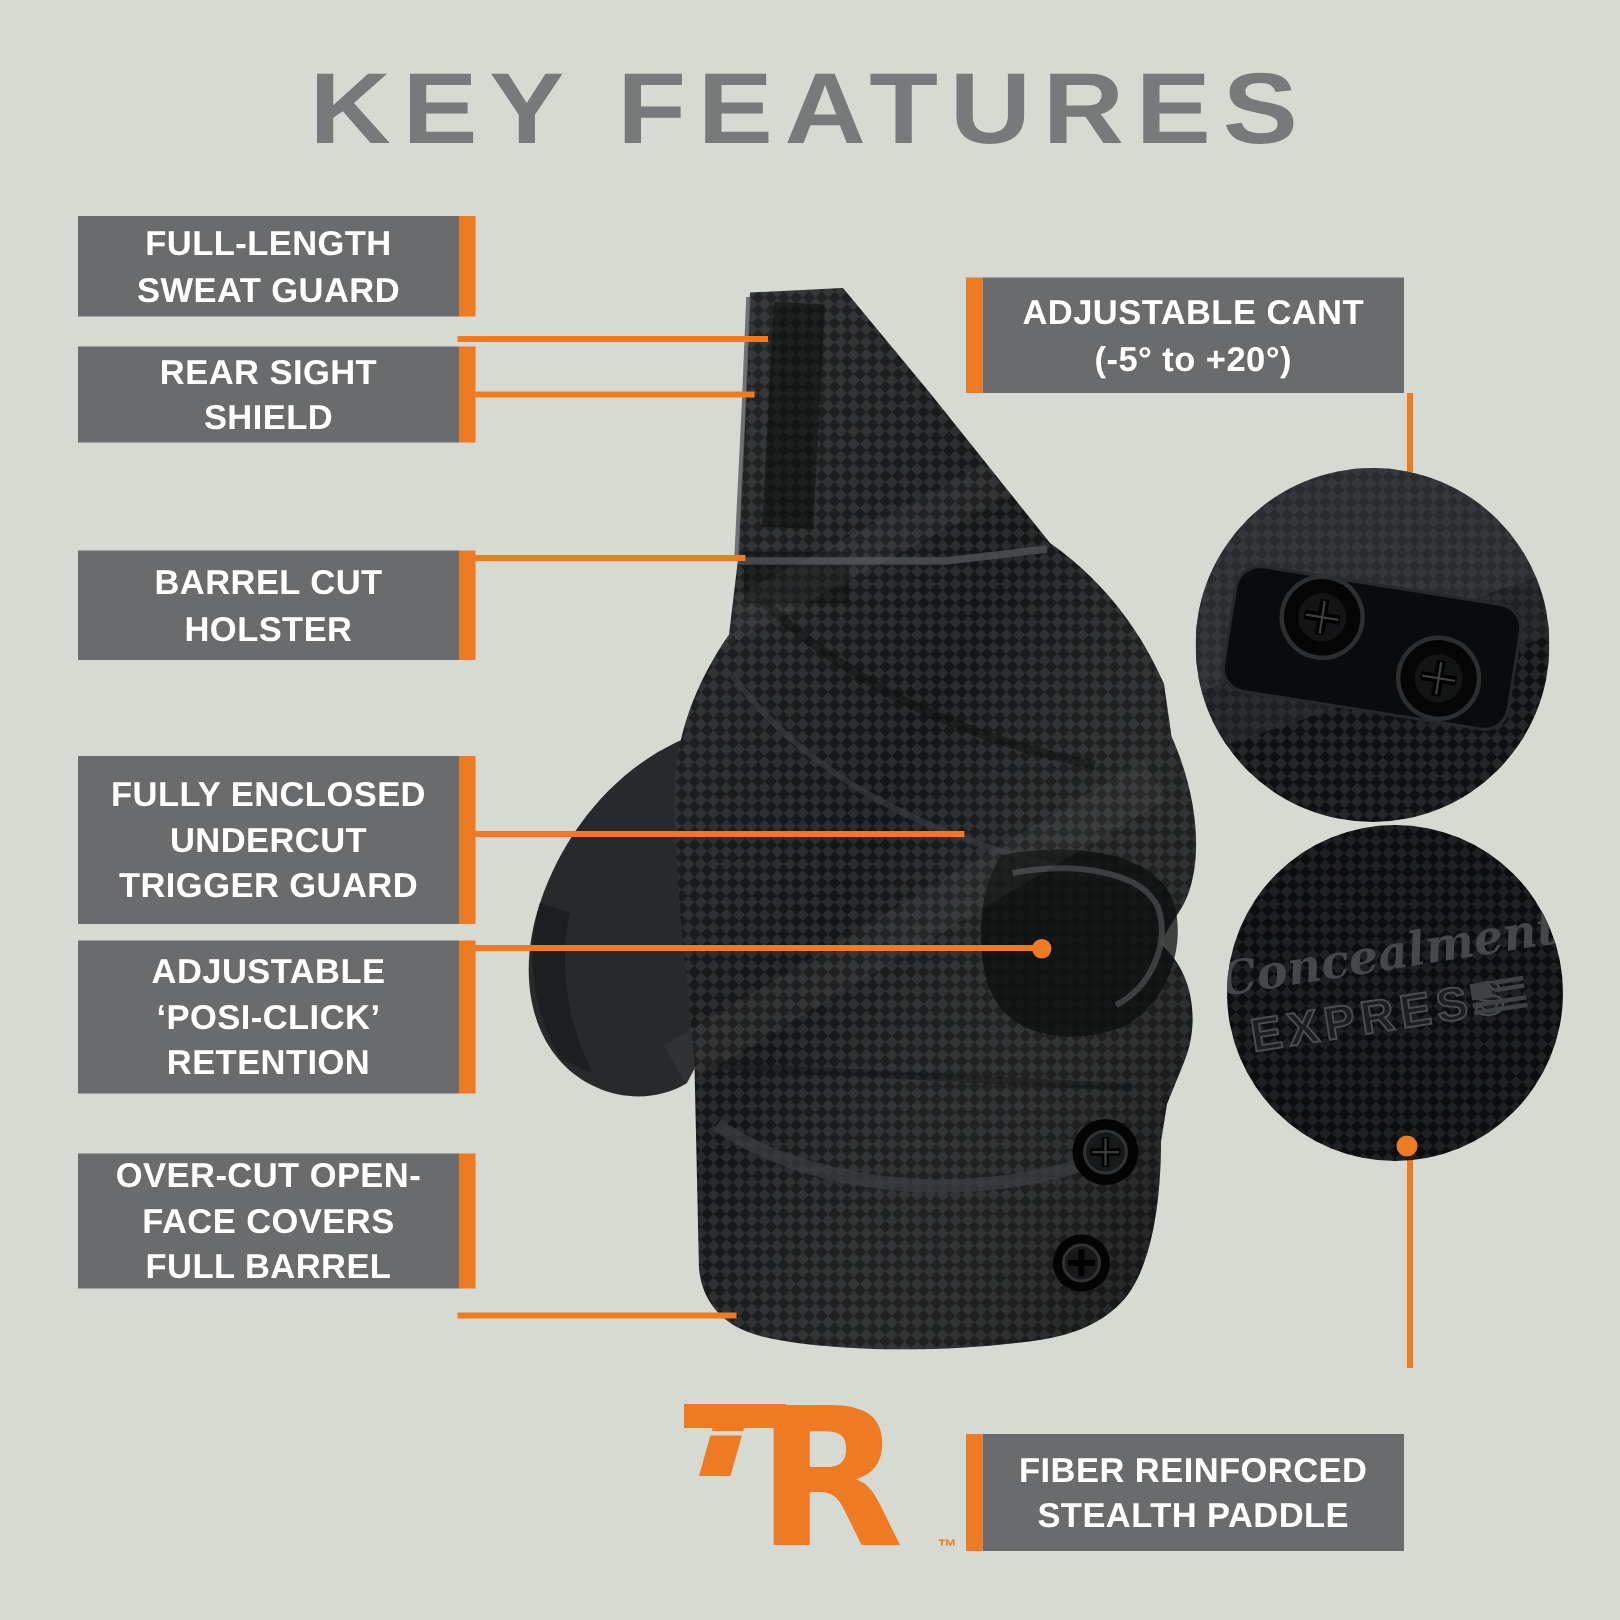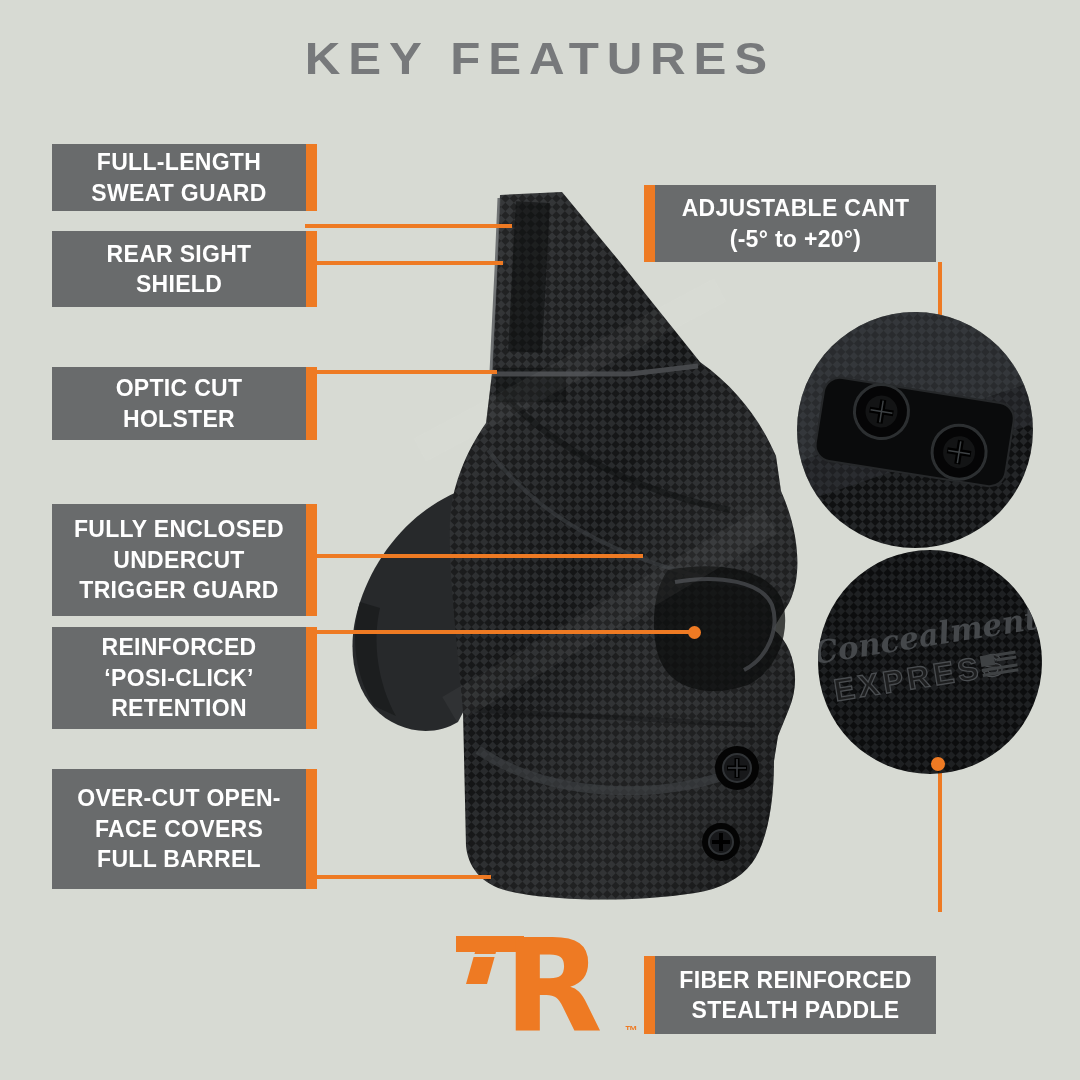--- a/index.html
+++ b/index.html
@@ -1,21 +1,21 @@
 <!DOCTYPE html>
 <html style="--bg: #d7dad3; --accent: #ee7a23; --box: #696b6c; --title: #77797b; --label: #ffffff;"><head>
 <meta charset="utf-8">
 <style>
   * { margin:0; padding:0; box-sizing:border-box; }
   html,body { width:1080px; height:1080px; }
   body { font-family:"Liberation Sans",sans-serif; background:var(--bg,#d7dad3); }
   .page { position:relative; width:1080px; height:1080px; background:var(--bg,#d7dad3); overflow:hidden; }
 
   .title { position:absolute; top:34px; left:0; right:0; text-align:center;
-           color:var(--title,#77797b); font-size:44px; font-weight:700; letter-spacing:7px; }
+           color:var(--title,#77797b); font-size:67px; font-weight:700; letter-spacing:7px; }
   .title span { display:inline-block; transform:scaleX(1.12); }
 
   .callout { position:absolute; background:var(--box,#696b6c); color:var(--label,#fff);
              display:flex; align-items:center; justify-content:center; text-align:center;
              font-weight:700; font-size:23px; line-height:1.32; letter-spacing:.3px; }
   .callout .lbl { white-space:pre-line; }
   .stripe { position:absolute; top:0; height:100%; width:11px; background:var(--accent,#ee7a23); }
   .callout.cl .stripe { right:-11px; }
   .callout.cr .stripe { left:-11px; }
   .callout.cl { left:52px; width:254px; padding:6px 10px; }
@@ -156,43 +156,43 @@
 
   <div class="title">
     <span>KEY FEATURES</span>
   </div>
 
   <div class="callout cl" style="top:144px;height:67px">
     <span class="lbl">FULL-LENGTH
 SWEAT GUARD</span>
     <span class="stripe"></span>
   </div>
-  <div class="callout cl" style="top:231px;height:76px">
+  <div class="callout cl" style="top:231px;height:64px">
     <span class="lbl">REAR SIGHT
 SHIELD</span>
     <span class="stripe"></span>
   </div>
   <div class="callout cl" style="top:367px;height:73px">
-    <span class="lbl">OPTIC CUT
+    <span class="lbl">BARREL CUT
 HOLSTER</span>
     <span class="stripe"></span>
   </div>
   <div class="callout cl" style="top:504px;height:112px">
     <span class="lbl">FULLY ENCLOSED
 UNDERCUT
 TRIGGER GUARD</span>
     <span class="stripe"></span>
   </div>
   <div class="callout cl" style="top:627px;height:102px">
-    <span class="lbl">REINFORCED
+    <span class="lbl">ADJUSTABLE
 ‘POSI-CLICK’
 RETENTION</span>
     <span class="stripe"></span>
   </div>
-  <div class="callout cl" style="top:769px;height:120px">
+  <div class="callout cl" style="top:769px;height:90px">
     <span class="lbl">OVER-CUT OPEN-
 FACE COVERS
 FULL BARREL</span>
     <span class="stripe"></span>
   </div>
 
   <div class="callout cr" style="top:185px;height:77px">
     <span class="lbl">ADJUSTABLE CANT
 (-5° to +20°)</span>
     <span class="stripe"></span>

